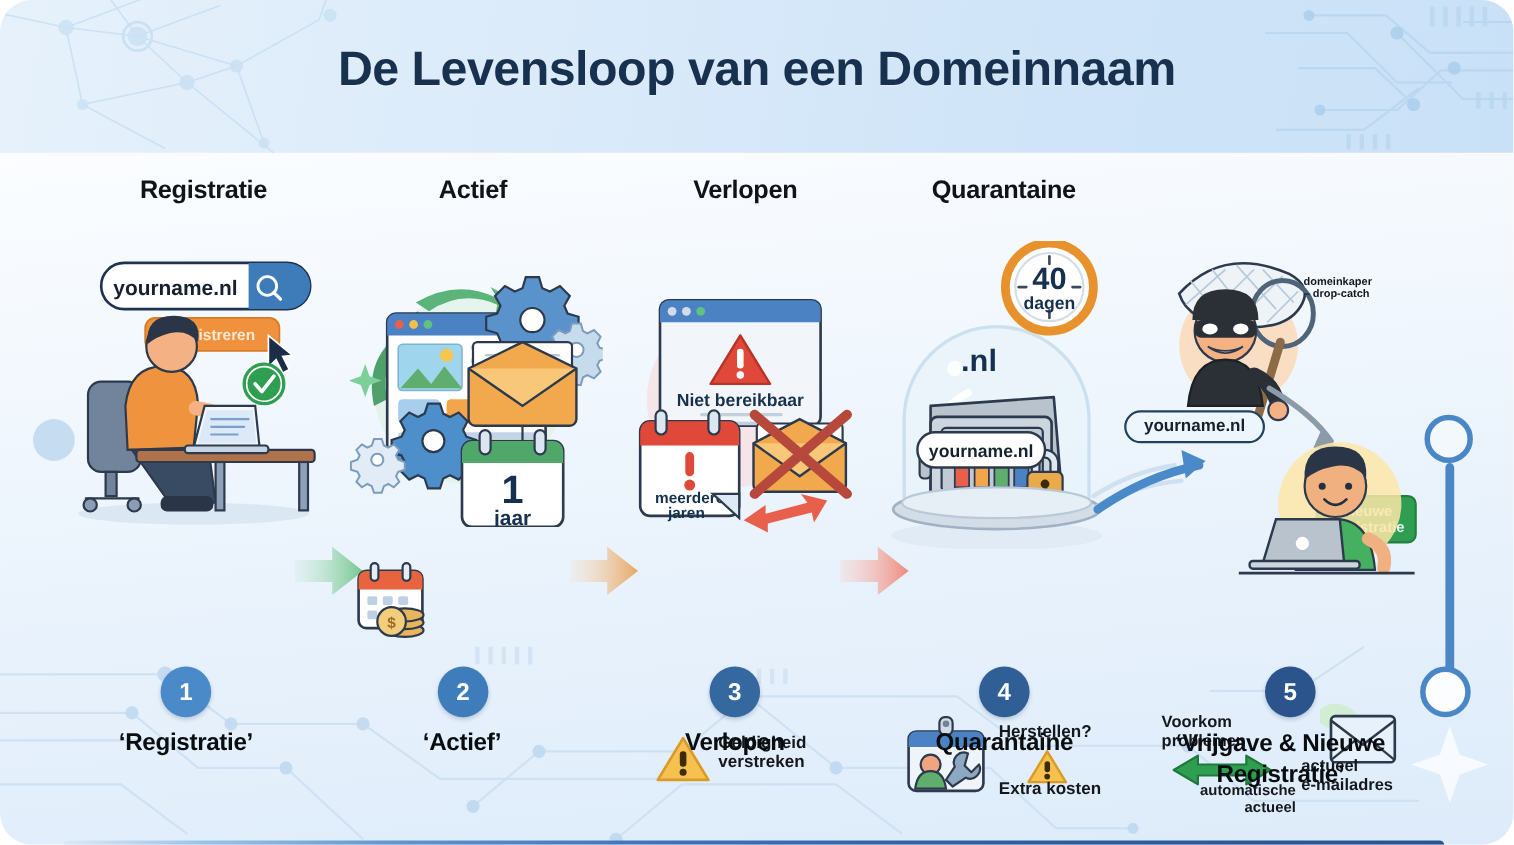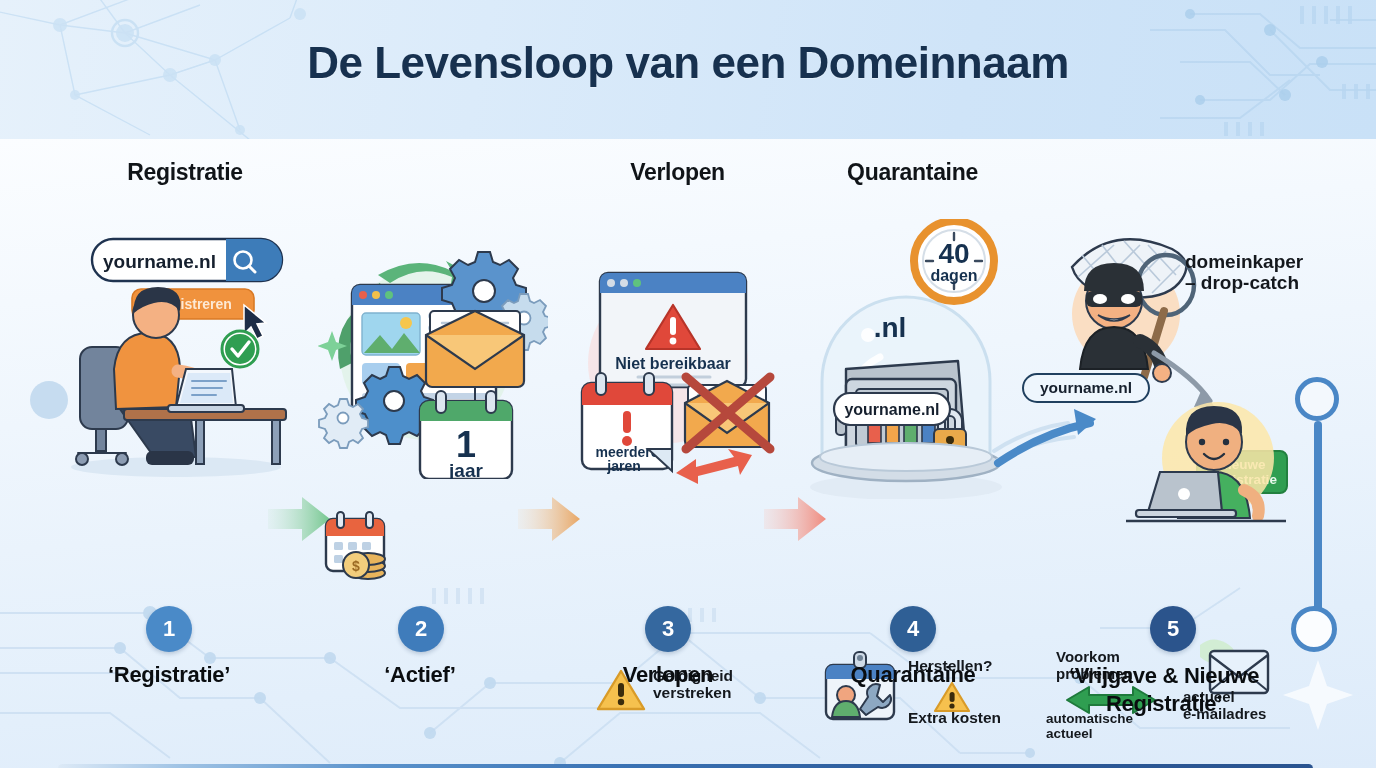--- a/index.html
+++ b/index.html
@@ -2,21 +2,21 @@
 <html><head>
 <meta charset="utf-8">
 <style>
   * { margin:0; padding:0; box-sizing:border-box; }
   html,body { width:1376px; height:768px; overflow:hidden; }
   body {
     font-family:"Liberation Sans", sans-serif;
     background:#ffffff;
     position:relative;
   }
-  #stage { position:absolute; inset:0; width:1376px; height:768px; overflow:hidden; }
+  #stage { position:absolute; inset:0; width:1376px; height:768px; overflow:hidden;border-radius:29px; }
 
   
   .header {
     position:absolute; left:0; top:0; width:1376px; height:139px;
     background:linear-gradient(100deg,#e6f1fb 0%,#dbebfa 35%,#cfe4f8 70%,#c9e1f7 100%);
     overflow:hidden;
   }
   .header-deco { position:absolute; inset:0; opacity:.55; }
   .title {
     position:absolute; left:0; top:38px; width:1376px; text-align:center;
@@ -255,20 +255,23 @@
     <svg class="art" style="left:266px; top:352px;" width="70" height="60">
       <defs>
           <linearGradient id="g1" x1="0" x2="1">
             <stop offset="0" stop-color="#b9e2c6" stop-opacity="0.15"></stop>
             <stop offset="1" stop-color="#73c68e"></stop>
           </linearGradient>
         </defs>
       <path d="M2 18 L36 18 L36 6 L64 28 L36 50 L36 38 L2 38 Z" fill="url(#g1)"></path>
     </svg>
 
+    <div class="stage-col" style="left:320px; width:220px;">
+      <div class="stage-title">Actief</div>
+    </div>
     <svg class="art" style="left:318px; top:80px;" width="230" height="260" viewBox="0 0 230 260">
       <circle cx="108" cy="135" r="86" fill="#d8f0dd" opacity="0.55"></circle>
 
       <path d="M60 56 q38 -22 74 -4 l-6 -10 l22 12 l-18 16 l2 -12 q-32 -14 -62 6 Z" fill="#5bb47a"></path>
       <path d="M22 150 q-10 -46 30 -70 l-12 -2 l22 -14 l8 24 l-10 -6 q-34 22 -26 62 Z" fill="#4fa06b"></path>
       <path d="M34 196 q38 28 76 6 l-4 12 l24 -14 l-22 -16 l2 12 q-32 16 -66 -8 Z" fill="#4d90cc"></path>
 
       <g>
         <rect x="34" y="66" width="144" height="128" rx="8" fill="#ffffff" stroke="#2d3a4d" stroke-width="2.4"></rect>
         <path d="M34 74 a8 8 0 0 1 8 -8 H170 a8 8 0 0 1 8 8 V86 H34 Z" fill="#4b82c4"></path>
@@ -543,21 +546,21 @@
         <path d="M36 72 q0 -28 30 -28 q30 0 30 28 Z" fill="#2a3036"></path>
         <rect x="38" y="72" width="56" height="16" rx="6" fill="#2a3036"></rect>
         <ellipse cx="52" cy="80" rx="7" ry="5" fill="#ffffff"></ellipse>
           <ellipse cx="80" cy="80" rx="7" ry="5" fill="#ffffff"></ellipse>
         <path d="M50 96 q16 12 32 0 q-16 8 -32 0 Z" fill="#ffffff" stroke="#2d3a4d" stroke-width="1.6"></path>
         <path d="M32 150 q4 -42 34 -42 q30 0 34 42 Z" fill="#2a3036" stroke="#1c2126" stroke-width="2"></path>
         <path d="M92 122 q18 8 22 28" fill="none" stroke="#2a3036" stroke-width="14" stroke-linecap="round"></path>
         <circle cx="114" cy="154" r="9" fill="#f4b183" stroke="#2d3a4d" stroke-width="2"></circle>
       </g>
     </svg>
-    <div class="cap" style="left:1185px; top:112px; width:140px; font-size:19px;">
+    <div class="cap" style="left:1185px; top:112px; width:140px; font-size:10px;">
       <div>domeinkaper</div>
       <div>– drop-catch</div>
     </div>
 
     <div style="position:absolute; left:1196px; top:311px; width:92px; padding:5px 4px; background:#2f9e51; border:2.5px solid #22803f; border-radius:8px; text-align:center; color:#e8f8ec; font-size:13.5px; font-weight:bold; line-height:1.12;">
       <div>Nieuwe</div>
       <div>Registratie</div>
     </div>
     <svg class="art" style="left:1218px; top:360px;" width="26" height="16">
       <path d="M2 0 L24 0 L10 15 Z" fill="#2f9e51" stroke="#22803f" stroke-width="2"></path>
@@ -599,21 +602,21 @@
       </g>
     </svg>
 
     <div class="cap" style="left:1056px; top:510px; width:110px; font-size:15px;">
       <div>Voorkom</div>
       <div>problemen</div>
     </div>
     <svg class="art" style="left:1065px; top:546px;" width="92" height="30">
       <path d="M24 2 L24 10 L68 10 L68 2 L90 15 L68 28 L68 20 L24 20 L24 28 L2 15 Z" fill="#2f9e51" stroke="#1e7a3c" stroke-width="2" stroke-linejoin="round"></path>
     </svg>
-    <div class="cap small" style="left:1046px; top:572px; width:132px; text-align:left;">
+    <div class="cap small" style="left:1046px; top:572px; width:132px; text-align:right;">
       <div>automatische</div>
       <div>actueel</div>
     </div>
 
     <svg class="art" style="left:1192px; top:500px;" width="84" height="64" viewBox="0 0 84 64">
       <path d="M8 6 q12 -10 26 -2 q14 8 4 16 q-16 10 -30 -2 Z" fill="#cfeccd" opacity="0.85"></path>
       <rect x="18" y="12" width="58" height="42" rx="4" fill="#e7f1fb" stroke="#2d3a4d" stroke-width="2.4"></rect>
       <path d="M18 16 L47 38 L76 16" fill="none" stroke="#2d3a4d" stroke-width="2.4"></path>
       <path d="M18 52 L40 34" fill="none" stroke="#2d3a4d" stroke-width="2"></path>
       <path d="M76 52 L54 34" fill="none" stroke="#2d3a4d" stroke-width="2"></path>

